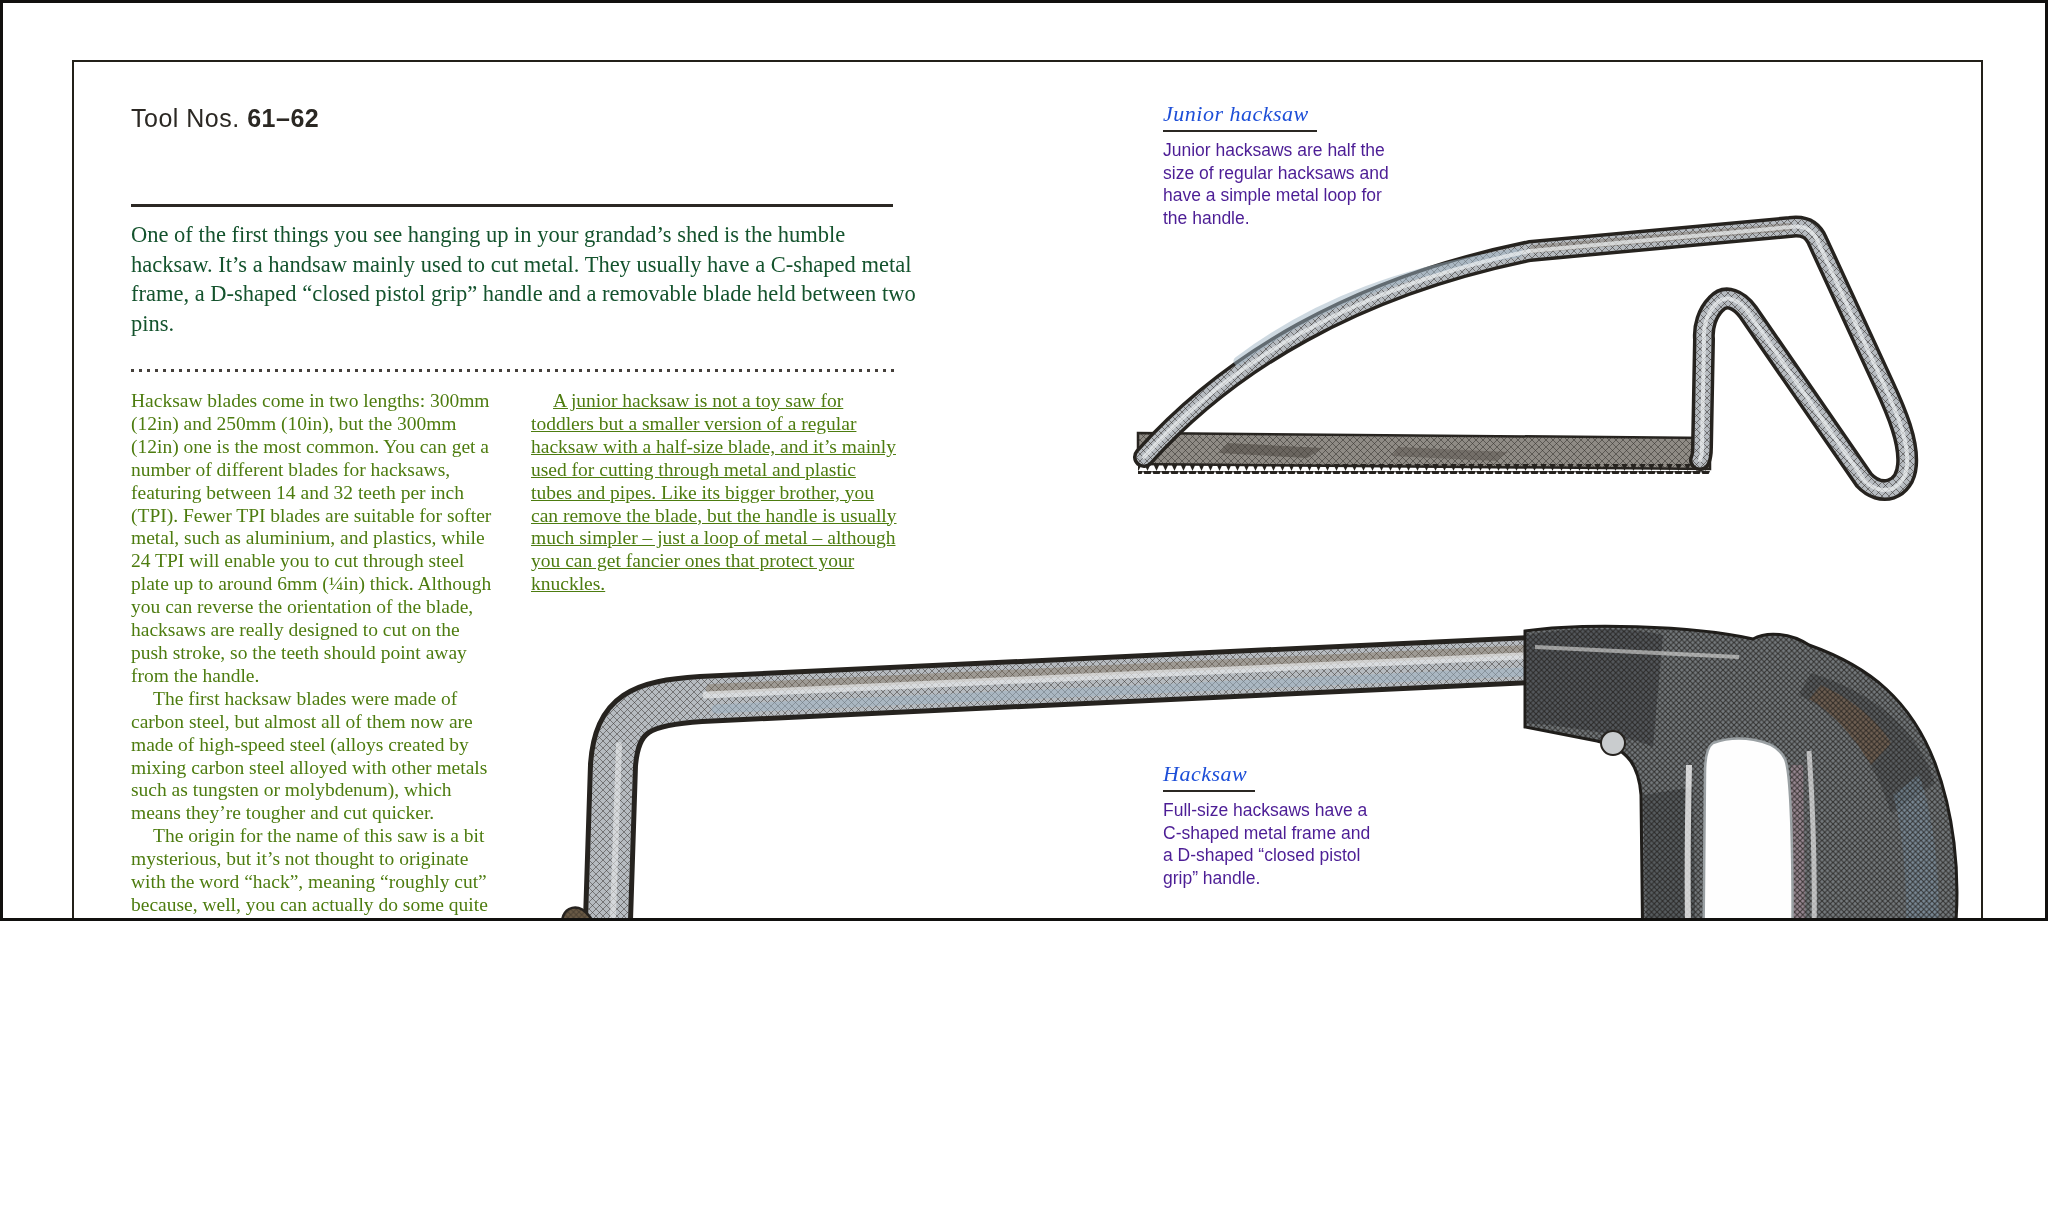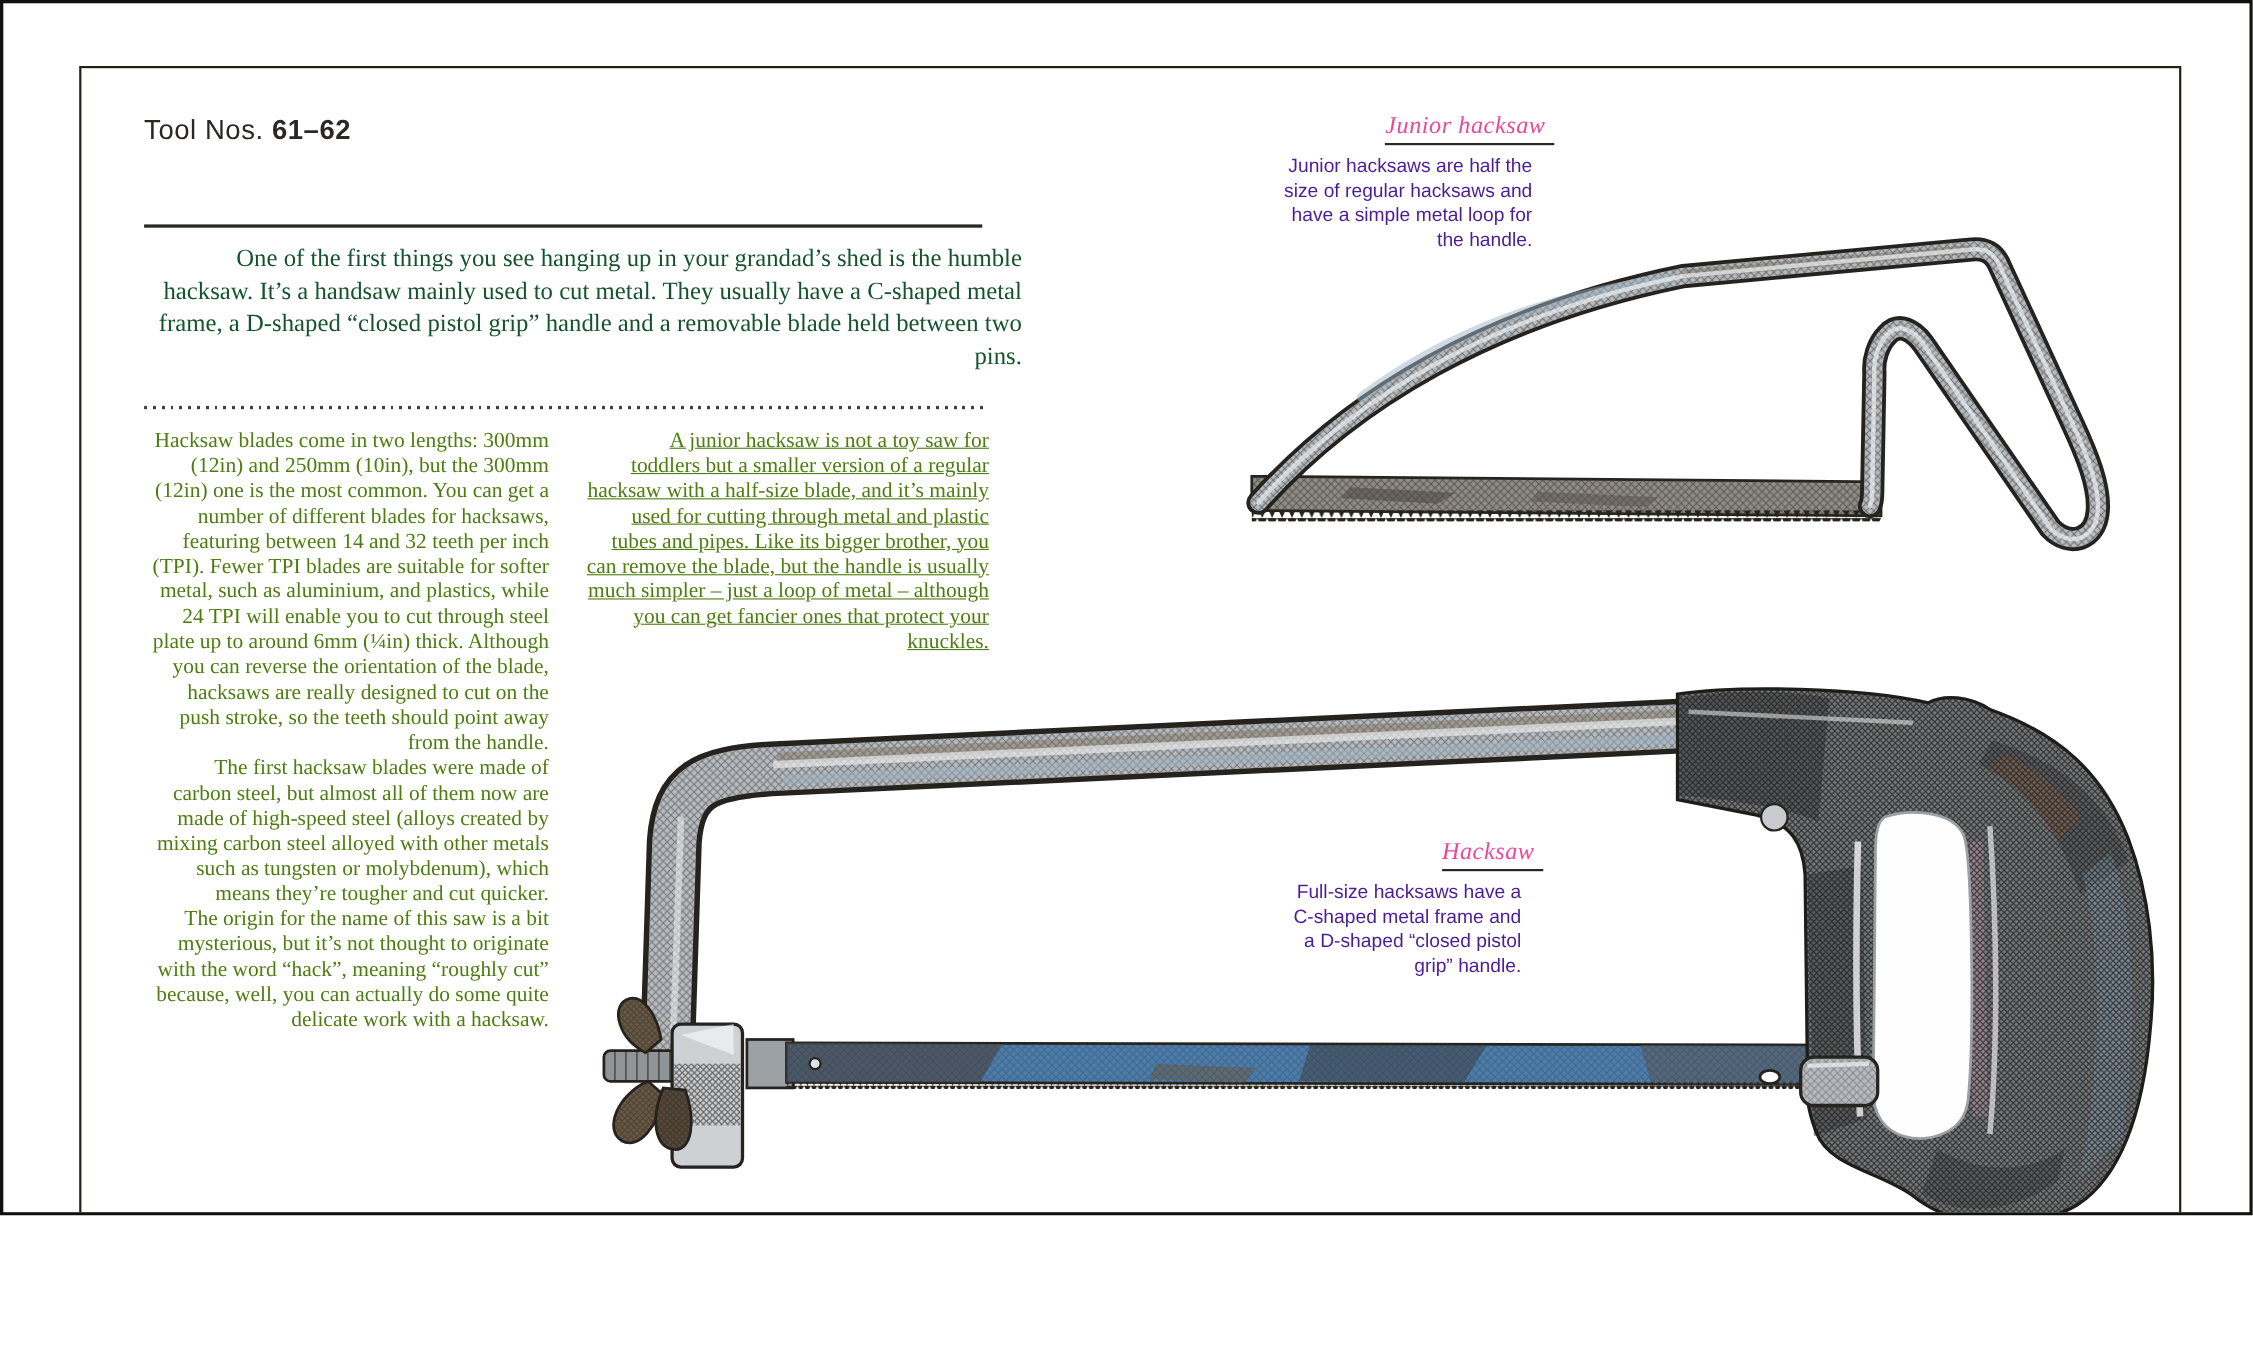--- a/index.html
+++ b/index.html
@@ -1,19 +1,19 @@
 <!DOCTYPE html>
 <html><head>
 <meta charset="utf-8">
 <style>
   html,body{margin:0;padding:0;background:#ffffff;}
   .page{
-    position:relative;width:2048px;height:1105px;background:#ffffff;
+    position:relative;width:2048px;height:921px;background:#ffffff;
     border:3px solid #11100e;box-sizing:border-box;overflow:hidden;
-    font-family:"Liberation Sans",sans-serif;color:#2b2823;text-align:right;
+    font-family:"Liberation Sans",sans-serif;color:#2b2823;
   }
   .frame{
     position:absolute;left:69px;top:57px;width:1911px;height:1107px;
     border:2px solid #232019;box-sizing:border-box;
   }
   
   .footer-line{position:absolute;left:0;right:0;top:1064px;height:2px;background:#232019;}
   .pn-left{
     position:absolute;left:12px;top:1066px;bottom:0;width:42px;border-right:2px solid #232019;
     display:flex;align-items:center;justify-content:center;
@@ -61,21 +61,21 @@
   .col-left{left:128px;}
   .col-right{left:528px;text-decoration:underline;}
   .col p{margin:0;}
   .col p.indent{text-indent:22px;}
   
   .caption{position:absolute;z-index:6;}
   .caption-junior{left:1160px;top:98px;width:250px;}
   .caption-full{left:1160px;top:758px;width:240px;}
   .caption h3{
     margin:0 0 7px 0;font-family:"Liberation Serif",serif;font-style:italic;font-weight:400;
-    font-size:22px;color:#ec4899;display:inline-block;
+    font-size:22px;color:#1d4ed8;display:inline-block;
     border-bottom:2px solid #2b2823;padding:0 8px 3px 0;letter-spacing:.5px;
   }
   .caption .cap-body{font-size:17.5px;line-height:22.5px;color:#4c1d95;}
   .caption-junior .cap-body{width:230px;}
   .caption-full .cap-body{width:220px;}
   
   .illus{position:absolute;z-index:2;}
   .illus-junior{left:1095px;top:178px;width:880px;height:330px;}
   .illus-full{left:488px;top:612px;width:1492px;height:505px;}
 </style>

